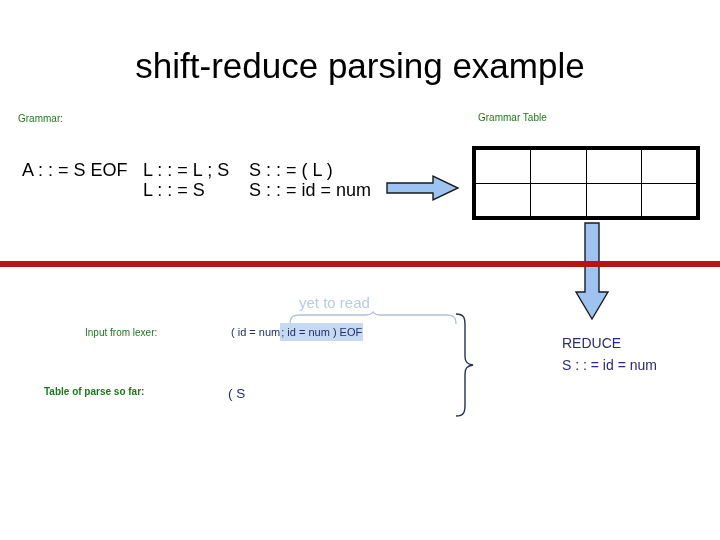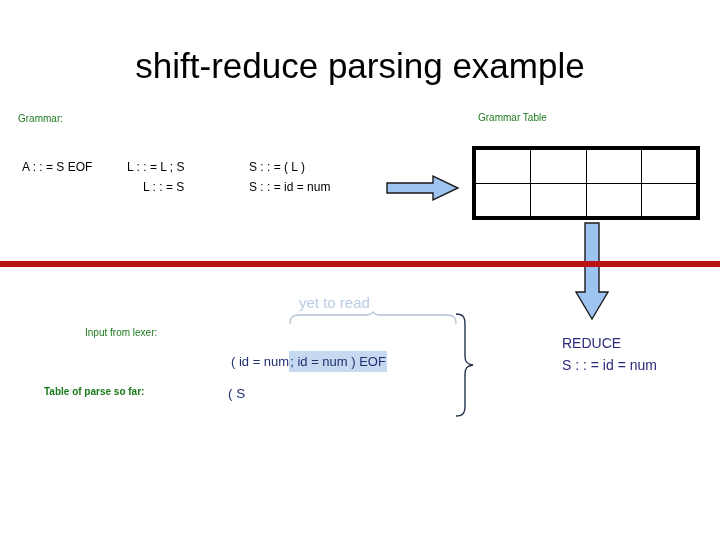--- a/index.html
+++ b/index.html
@@ -41,26 +41,26 @@
     white-space: nowrap;
   }
   #grammar-label { left: 18px; top: 113px; font-weight: normal; color: #1f7a1f; }
   #parsing-table-label { left: 478px; top: 112px; font-weight: normal; color: #1f7a1f; }
   #input-label { left: 85px; top: 327px; font-weight: normal; }
   #state-label { left: 44px; top: 386px; font-weight: bold; }
 
   
   .gram {
     position: absolute;
-    font-size: 12px;
+    font-size: 18px;
     color: #000000;
     white-space: nowrap;
   }
   #g-a   { left: 22px;  top: 160px; }
-  #g-l1  { left: 127px; top: 160px; }
+  #g-l1  { left: 143px; top: 160px; }
   #g-l2  { left: 143px; top: 180px; }
   #g-s1  { left: 249px; top: 160px; }
   #g-s2  { left: 249px; top: 180px; }
 
   
   #arrow-right {
     position: absolute;
     left: 386px;
     top: 174px;
     width: 74px;
@@ -123,24 +123,23 @@
     top: 311px;
     width: 170px;
     height: 14px;
   }
 
   
   #input-row {
     position: absolute;
     left: 231px;
     top: 326px;
-    font-size: 13px;
+    font-size: 11px;
     color: #1f2f6f;
     white-space: nowrap;
-    margin-top: 28px;
   }
   #input-row .tok { color: #1f2f6f; }
   #input-row .read-part { background: transparent; padding: 2px 0; }
   #input-row .unread-part { background: #c5d9f1; padding: 3px 1px; }
 
   
   #state-row {
     position: absolute;
     left: 228px;
     top: 386px;

